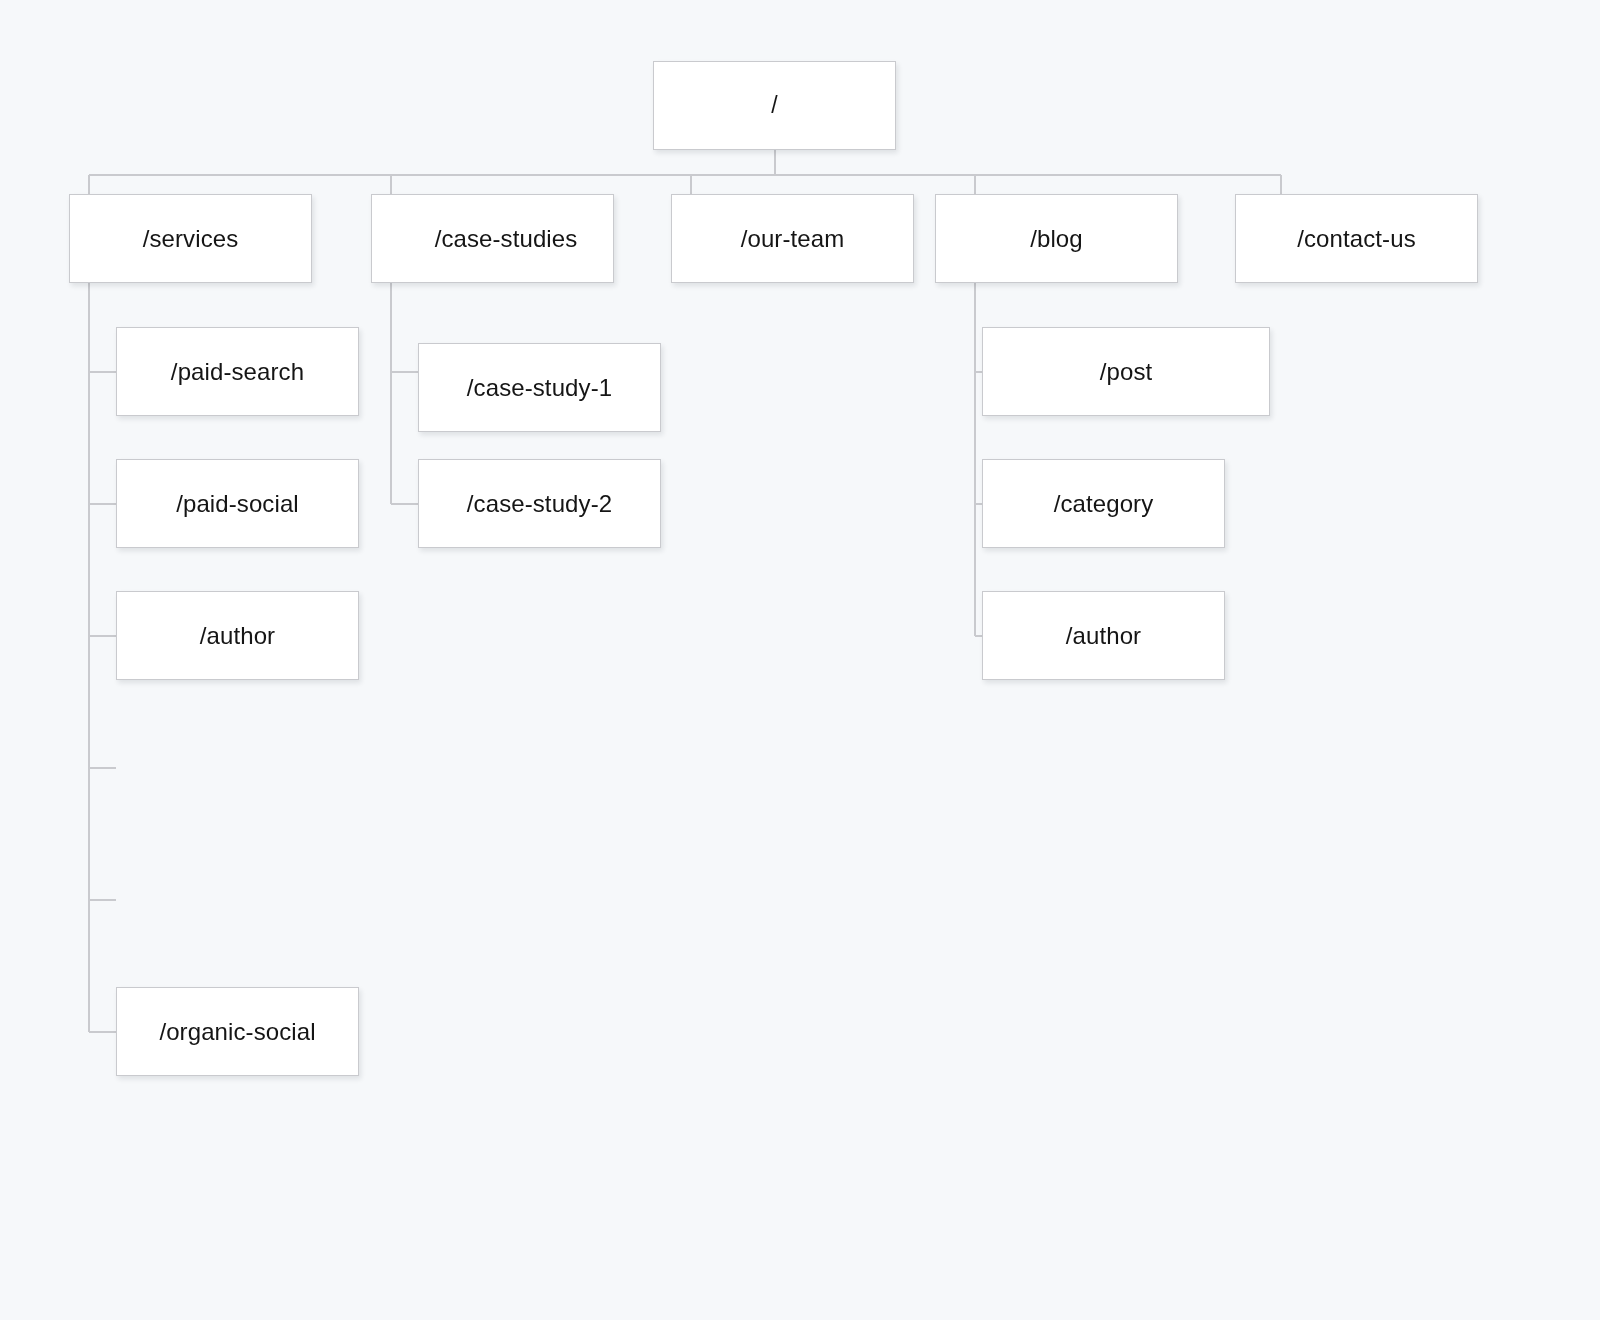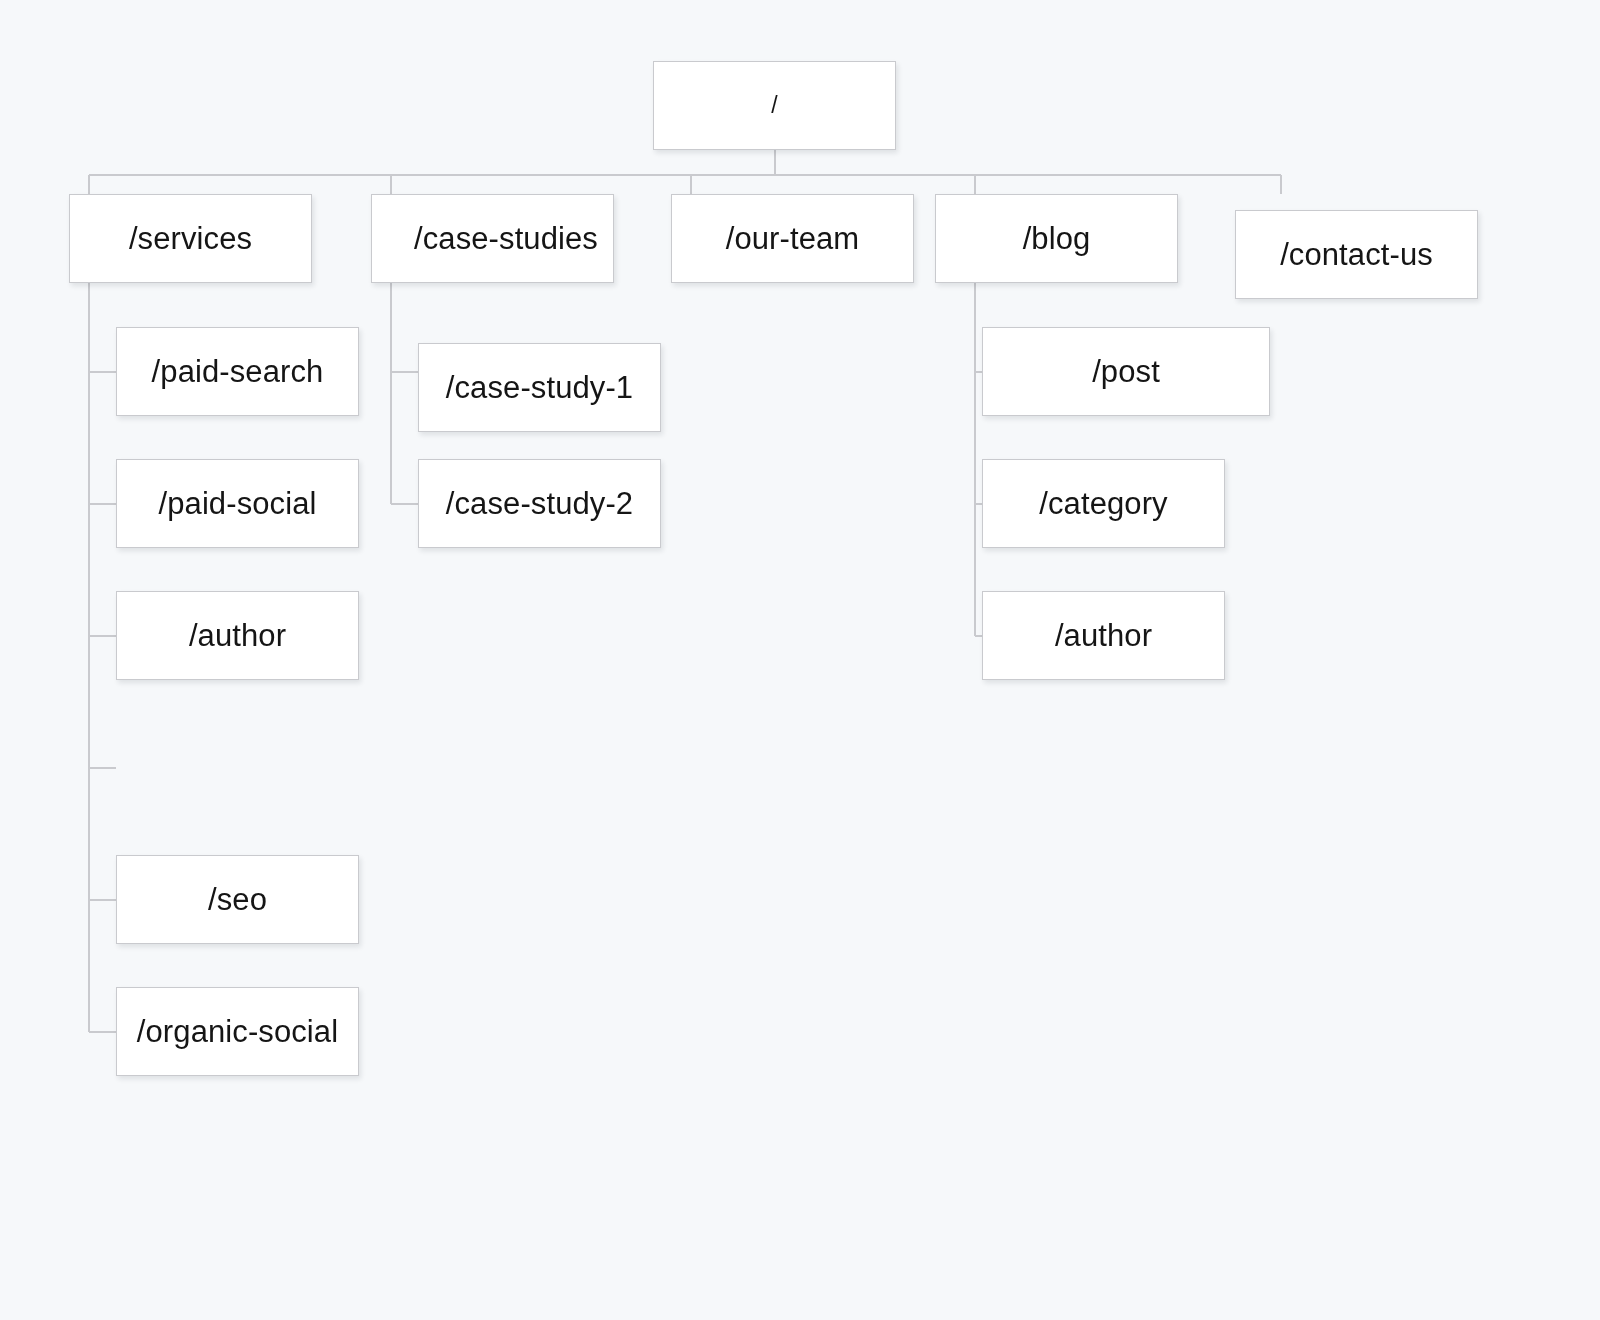--- a/index.html
+++ b/index.html
@@ -32,21 +32,21 @@
     background: #ffffff;
     border: 1px solid #c9cace;
     box-shadow: 2px 3px 5px rgba(20, 25, 40, 0.10);
     display: flex;
     align-items: center;
     justify-content: center;
     z-index: 2;
   }
   .node-label {
     color: #151515;
-    font-size: 31px;
+    font-size: 24px;
     line-height: 1;
     letter-spacing: 0.1px;
     white-space: nowrap;
     text-align: center;
   }
   .node.root .node-label {
     font-size: 23px;
   }
 </style>
 </head>
@@ -84,34 +84,31 @@
     </div>
     <div class="node" style="left: 371px; top: 194px; width: 243px; height: 89px; padding-left: 27px;">
       <span class="node-label">/case-studies</span>
     </div>
     <div class="node" style="left: 671px; top: 194px; width: 243px; height: 89px;">
       <span class="node-label">/our-team</span>
     </div>
     <div class="node" style="left: 935px; top: 194px; width: 243px; height: 89px;">
       <span class="node-label">/blog</span>
     </div>
-    <div class="node" style="left: 1235px; top: 194px; width: 243px; height: 89px; margin-top: 16px;">
+    <div class="node" style="left: 1235px; top: 194px; width: 243px; height: 89px;">
       <span class="node-label">/contact-us</span>
     </div>
     <div class="node" style="left: 116px; top: 327px; width: 243px; height: 89px;">
       <span class="node-label">/paid-search</span>
     </div>
     <div class="node" style="left: 116px; top: 459px; width: 243px; height: 89px;">
       <span class="node-label">/paid-social</span>
     </div>
     <div class="node" style="left: 116px; top: 591px; width: 243px; height: 89px;">
       <span class="node-label">/author</span>
-    </div>
-    <div class="node" style="left: 116px; top: 855px; width: 243px; height: 89px;">
-      <span class="node-label">/seo</span>
     </div>
     <div class="node" style="left: 116px; top: 987px; width: 243px; height: 89px;">
       <span class="node-label">/organic-social</span>
     </div>
     <div class="node" style="left: 418px; top: 327px; width: 243px; height: 89px; margin-top: 16px;">
       <span class="node-label">/case-study-1</span>
     </div>
     <div class="node" style="left: 418px; top: 459px; width: 243px; height: 89px;">
       <span class="node-label">/case-study-2</span>
     </div>

